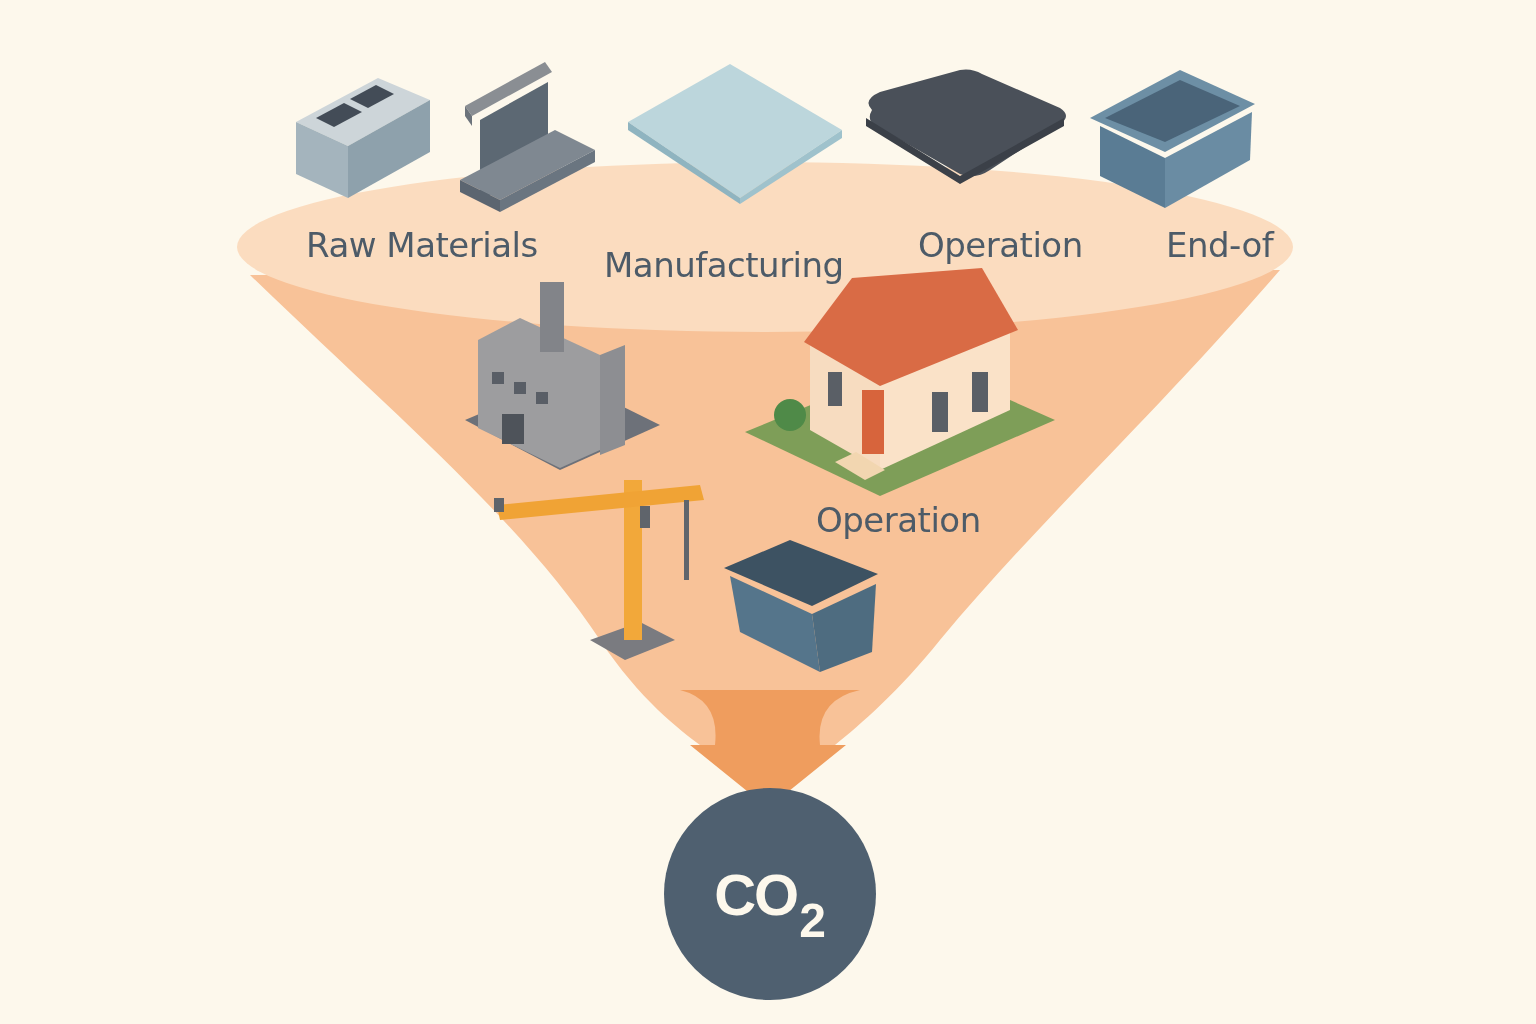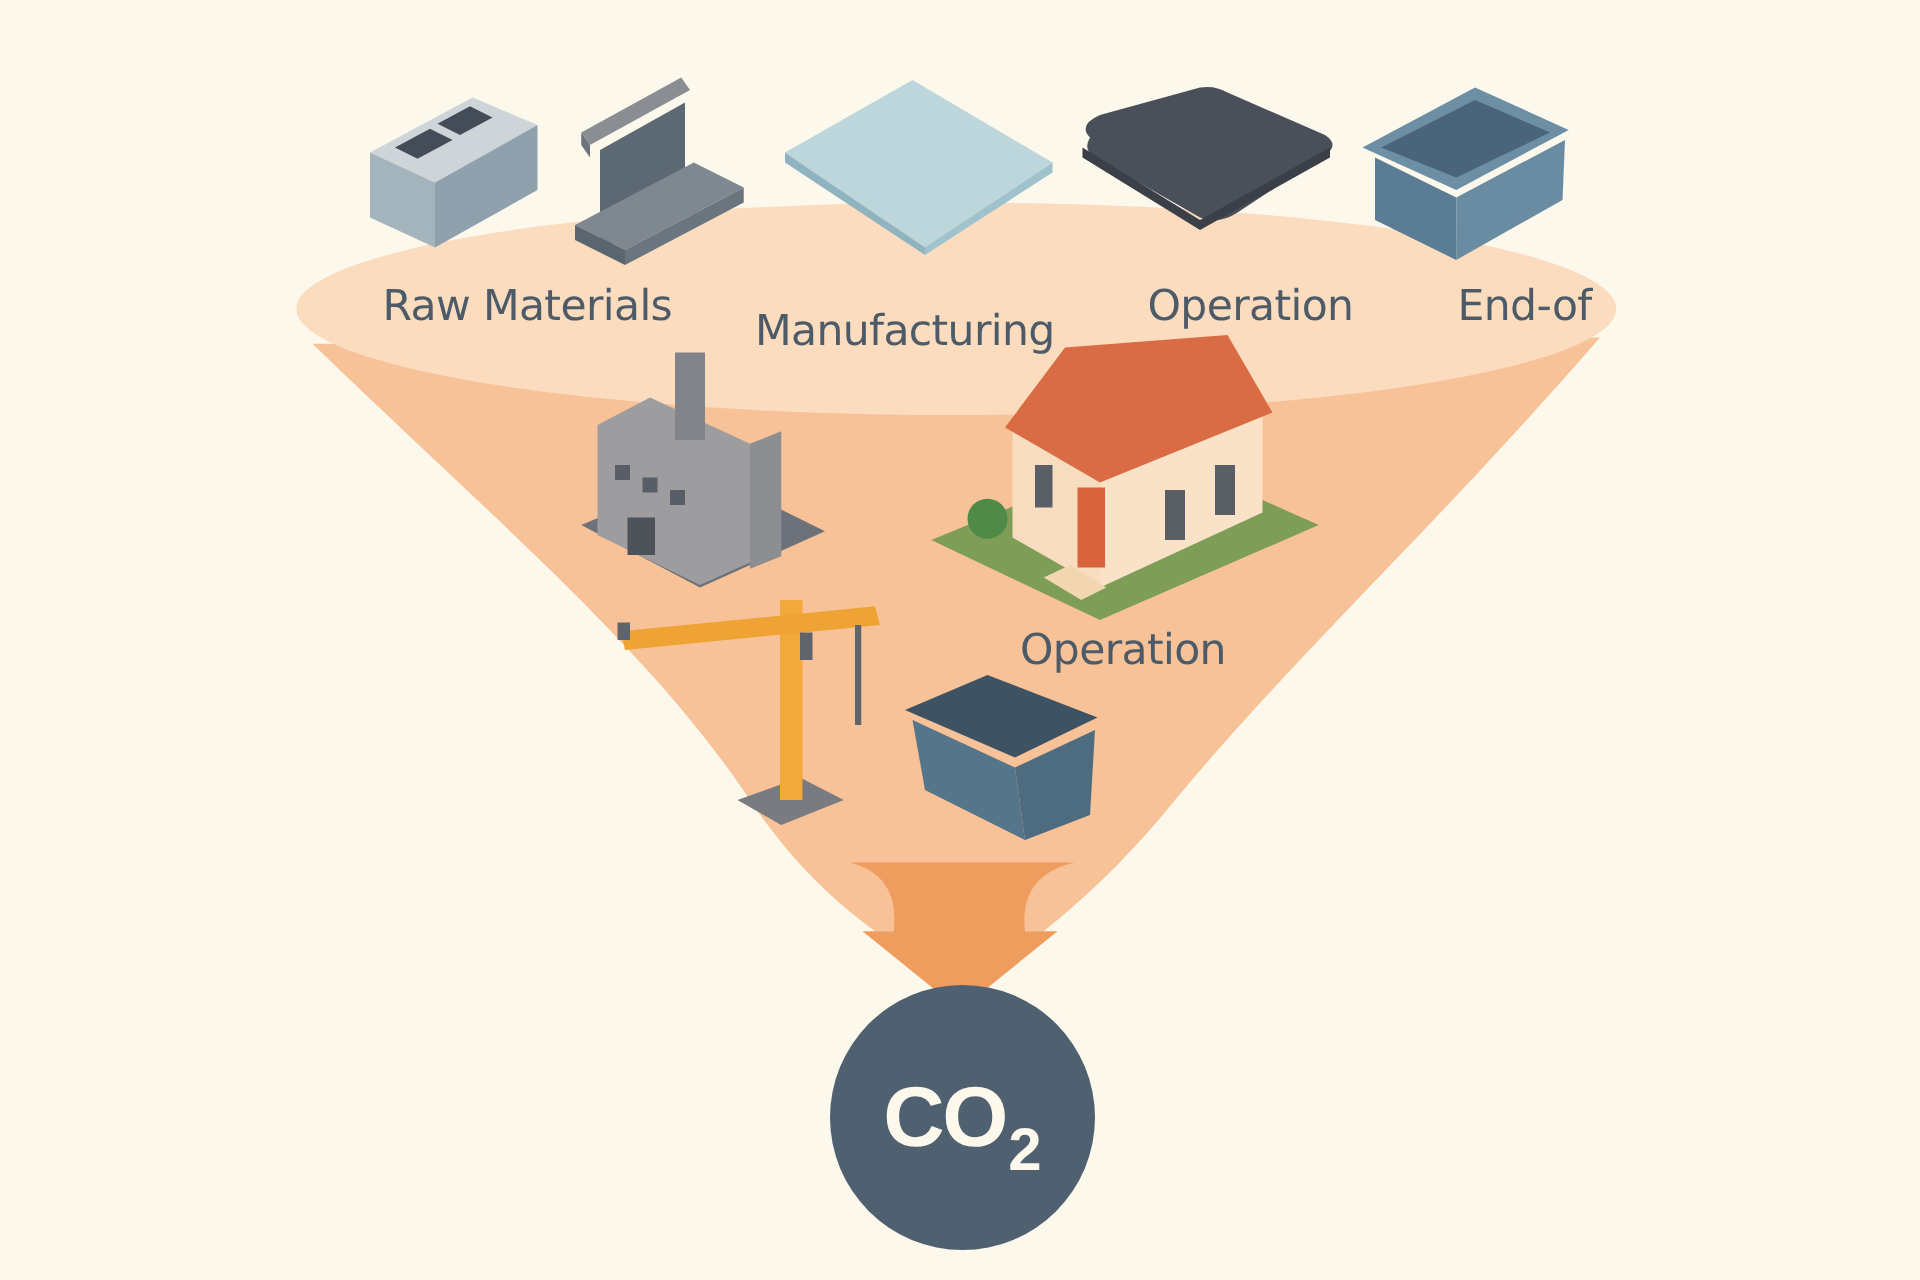--- a/index.html
+++ b/index.html
@@ -24,21 +24,21 @@
       position: absolute;
       left: 664px; top: 788px;
       width: 212px; height: 212px;
       border-radius: 50%;
       background: #4f6070;
       display: flex; align-items: center; justify-content: center;
       color: #fdf8ec;
       font-family: "Liberation Sans", sans-serif;
       font-weight: bold;
     }
-    .co2 .main { font-size: 68px; letter-spacing: -2px; }
+    .co2 .main { font-size: 58px; letter-spacing: -2px; }
     .co2 .sub { font-size: 48px; position: relative; top: 26px; margin-left: 2px; }
   </style>
 </head>
 <body>
 
 <div class="canvas">
   <svg class="scene" width="1536" height="1024" viewBox="0 0 1536 1024">
 
     <path d="M 250 275 C 400 420, 520 520, 600 640 C 640 700, 680 730, 700 745 L 835 745 C 860 725, 900 690, 940 640 C 1040 520, 1150 420, 1280 270 Z" fill="#f8c298"></path>
 

